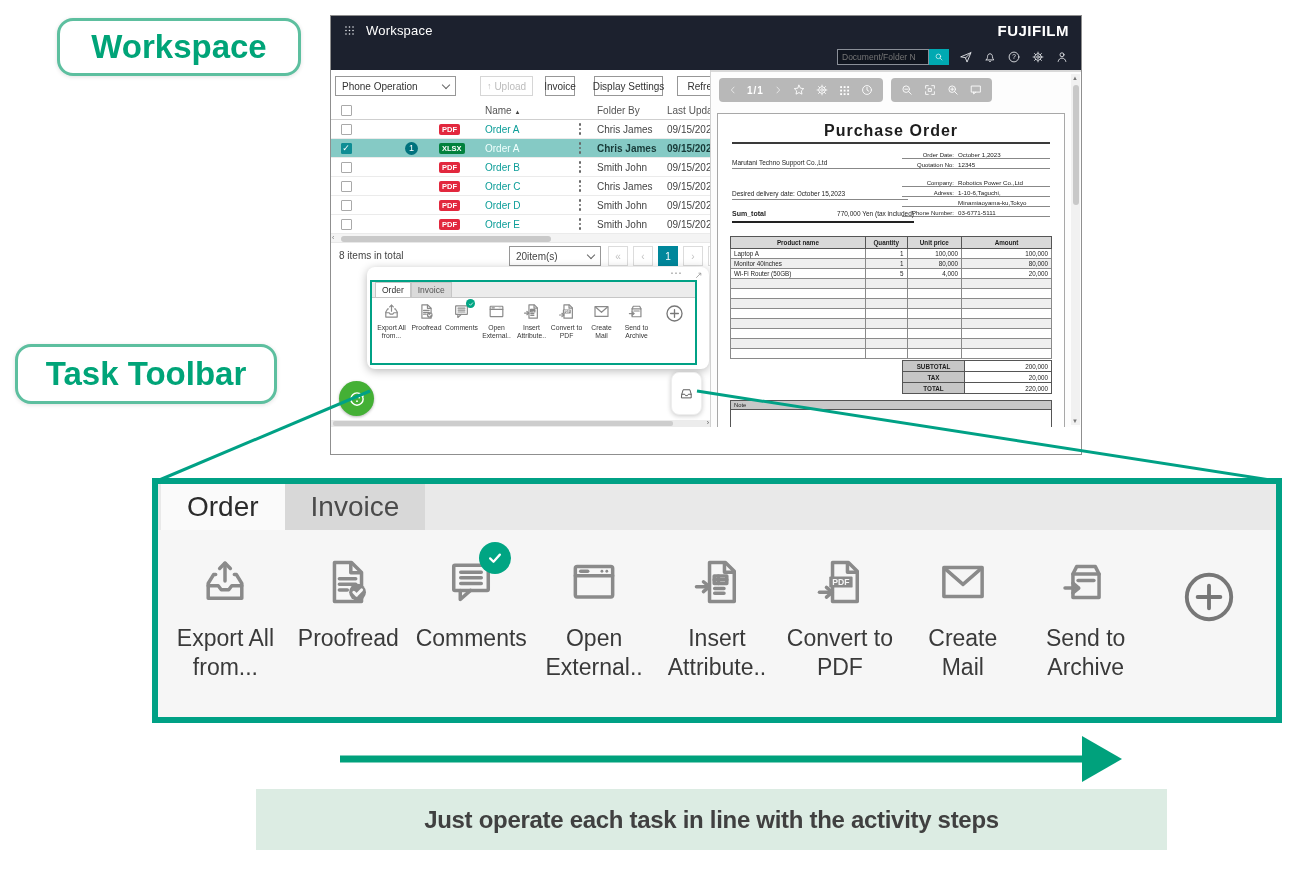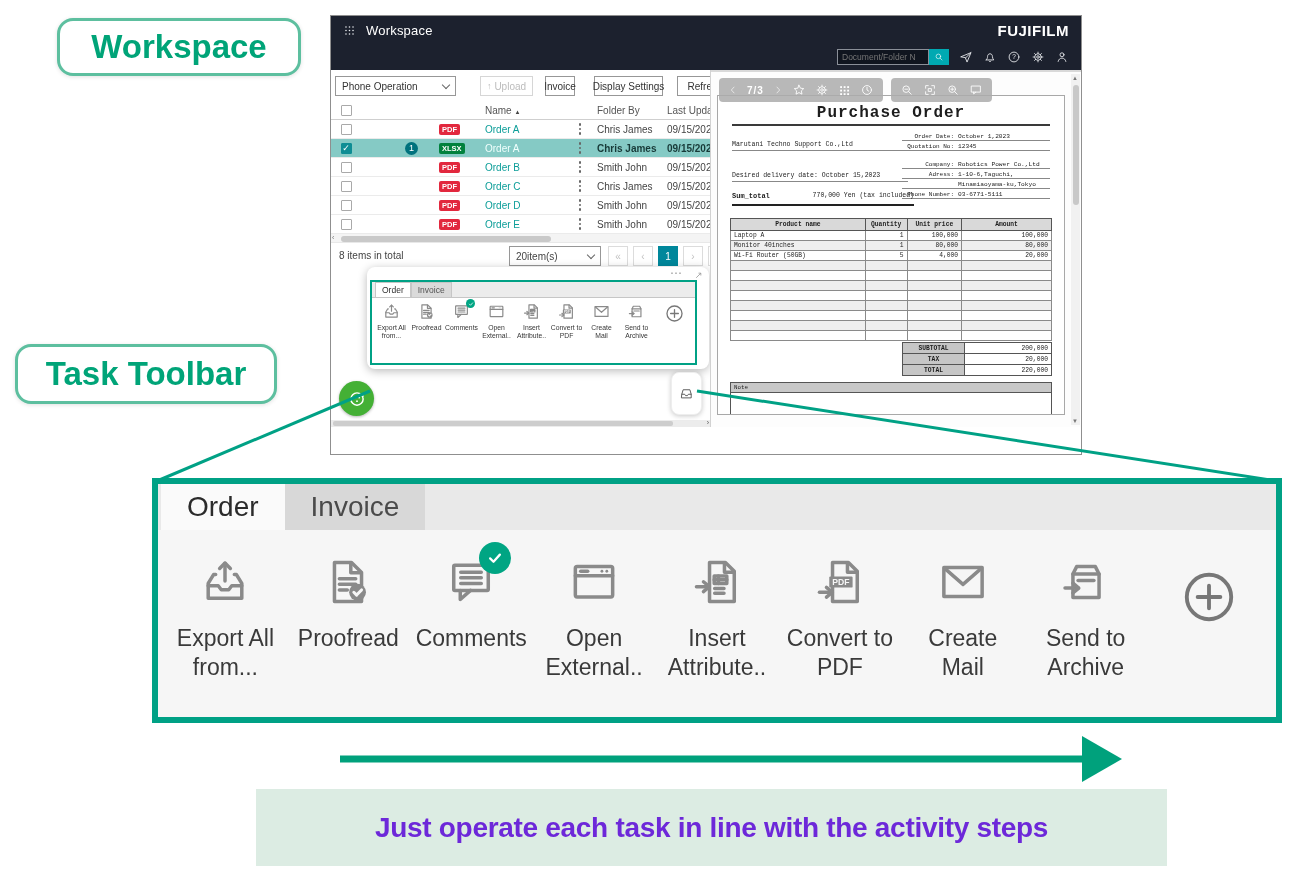--- a/index.html
+++ b/index.html
@@ -110,22 +110,22 @@
   .pane-right { position:relative; flex:1; background:#fdfdfd; border-top:2px solid #d9d9d9; overflow:hidden; }
   .pv-toolbar { position:absolute; left:8px; top:6px; display:flex; gap:8px; z-index:3; }
   .pill { background:rgba(172,172,172,.85); border-radius:4px; height:24px; display:flex; align-items:center;
           gap:9px; padding:0 9px; color:#fff; }
   .pill .pgind { font-size:10px; font-weight:bold; letter-spacing:1px; }
   .vscroll { position:absolute; right:1px; top:2px; bottom:2px; width:9px; background:#f1f1f1; }
   .vscroll .thumb { position:absolute; left:1.5px; top:11px; width:6px; height:120px; background:#c8c8c8; border-radius:3px; }
   .vscroll .a { position:absolute; left:1px; font-size:6px; color:#777; }
 
   
-  .doc { position:absolute; left:6px; top:23px; width:348px; height:320px; background:#fff; border:1px solid #a8a8a8;
-         padding:8px 12px; font-family:Liberation Mono, monospace; color:#1d1d1d; overflow:hidden; font-size:6.5px; }
+  .doc { position:absolute; left:6px; top:41px; width:348px; height:320px; background:#fff; border:1px solid #a8a8a8;
+         padding:8px 12px; font-family:Liberation Sans, sans-serif; color:#1d1d1d; overflow:hidden; font-size:6.5px; }
   .doc-title { text-align:center; font-size:16px; font-weight:bold; letter-spacing:1px; }
   .doc-rule { border-bottom:2px solid #3a3a3a; margin:2px 2px 0; }
   .doc-info { position:relative; height:88px; }
   .u { border-bottom:1px solid #888; }
   .doc-supplier { position:absolute; left:2px; top:15px; width:176px; padding-bottom:2px; }
   .ir { display:flex; height:10px; align-items:flex-end; border-bottom:1px solid #888; }
   .ir .l { width:56px; text-align:right; padding-right:4px; font-size:6px; color:#222; }
   .ir .v { flex:1; font-size:6.2px; }
   .doc-right1 { position:absolute; right:2px; top:5px; width:148px; }
   .doc-right2 { position:absolute; right:2px; top:33px; width:148px; }
@@ -154,23 +154,23 @@
   .bt-tab.active { background:#fafafa; color:#2b2b2b; }
   .bt-items { display:flex; align-items:flex-start; padding:24px 6px 0 6px; }
   .bt-item { flex:1; display:flex; flex-direction:column; align-items:center; }
   .bt-item .iconwrap { position:relative; color:#8a8a8a; height:58px; }
   .bt-item .lbl { font-size:23px; line-height:1.28; color:#3a3a3a; text-align:center; margin-top:12px; white-space:nowrap; }
   .bt-badge { position:absolute; right:-12px; top:-12px; width:32px; height:32px; border-radius:50%; background:#00a583;
               display:flex; align-items:center; justify-content:center; color:#fff; }
   .bt-plus { flex:1; display:flex; justify-content:center; padding-top:12px; color:#777; }
 
   
-  .caption { position:absolute; left:256px; top:789px; width:911px; height:77px; background:#dcece3; z-index:5;
-             display:flex; align-items:center; justify-content:center; font-size:28px; font-weight:600;
-             color:#6d28d9; letter-spacing:-.3px; }
+  .caption { position:absolute; left:256px; top:789px; width:911px; height:61px; background:#dcece3; z-index:5;
+             display:flex; align-items:center; justify-content:center; font-size:24px; font-weight:600;
+             color:#404040; letter-spacing:-.3px; }
 
   svg { display:block; }
 </style>
 </head>
 <body>
 
 <svg id="overlay">
   <line x1="370" y1="391" x2="157" y2="481" stroke="#00a185" stroke-width="3"></line>
   <line x1="697" y1="391" x2="1277" y2="481" stroke="#00a185" stroke-width="3"></line>
   <line x1="340" y1="759" x2="1082" y2="759" stroke="#00a17c" stroke-width="7"></line>
@@ -535,21 +535,21 @@
     </div>
 
     <div class="pane-right">
       <div class="pv-toolbar">
         <span class="pill">
           <span>
               <svg viewBox="0 0 24 24" width="10" height="10" fill="none" stroke="currentColor" stroke-width="1.5" stroke-linecap="round" stroke-linejoin="round">
                 <path d="m14.5 5 -6.5 7 6.5 7"></path>
               </svg>
             </span>
-          <span class="pgind">7/3</span>
+          <span class="pgind">1/1</span>
           <span>
               <svg viewBox="0 0 24 24" width="10" height="10" fill="none" stroke="currentColor" stroke-width="1.5" stroke-linecap="round" stroke-linejoin="round">
                 <path d="m9.5 5 6.5 7-6.5 7"></path>
               </svg>
             </span>
           <span>
               <svg viewBox="0 0 24 24" width="14" height="14" fill="none" stroke="currentColor" stroke-width="1.5" stroke-linecap="round" stroke-linejoin="round">
                 <path d="m12 3.8 2.5 5.1 5.6.7-4.1 3.9 1.1 5.6L12 16.4l-5.1 2.7 1.1-5.6-4.1-3.9 5.6-.7z"></path>
               </svg>
             </span>

